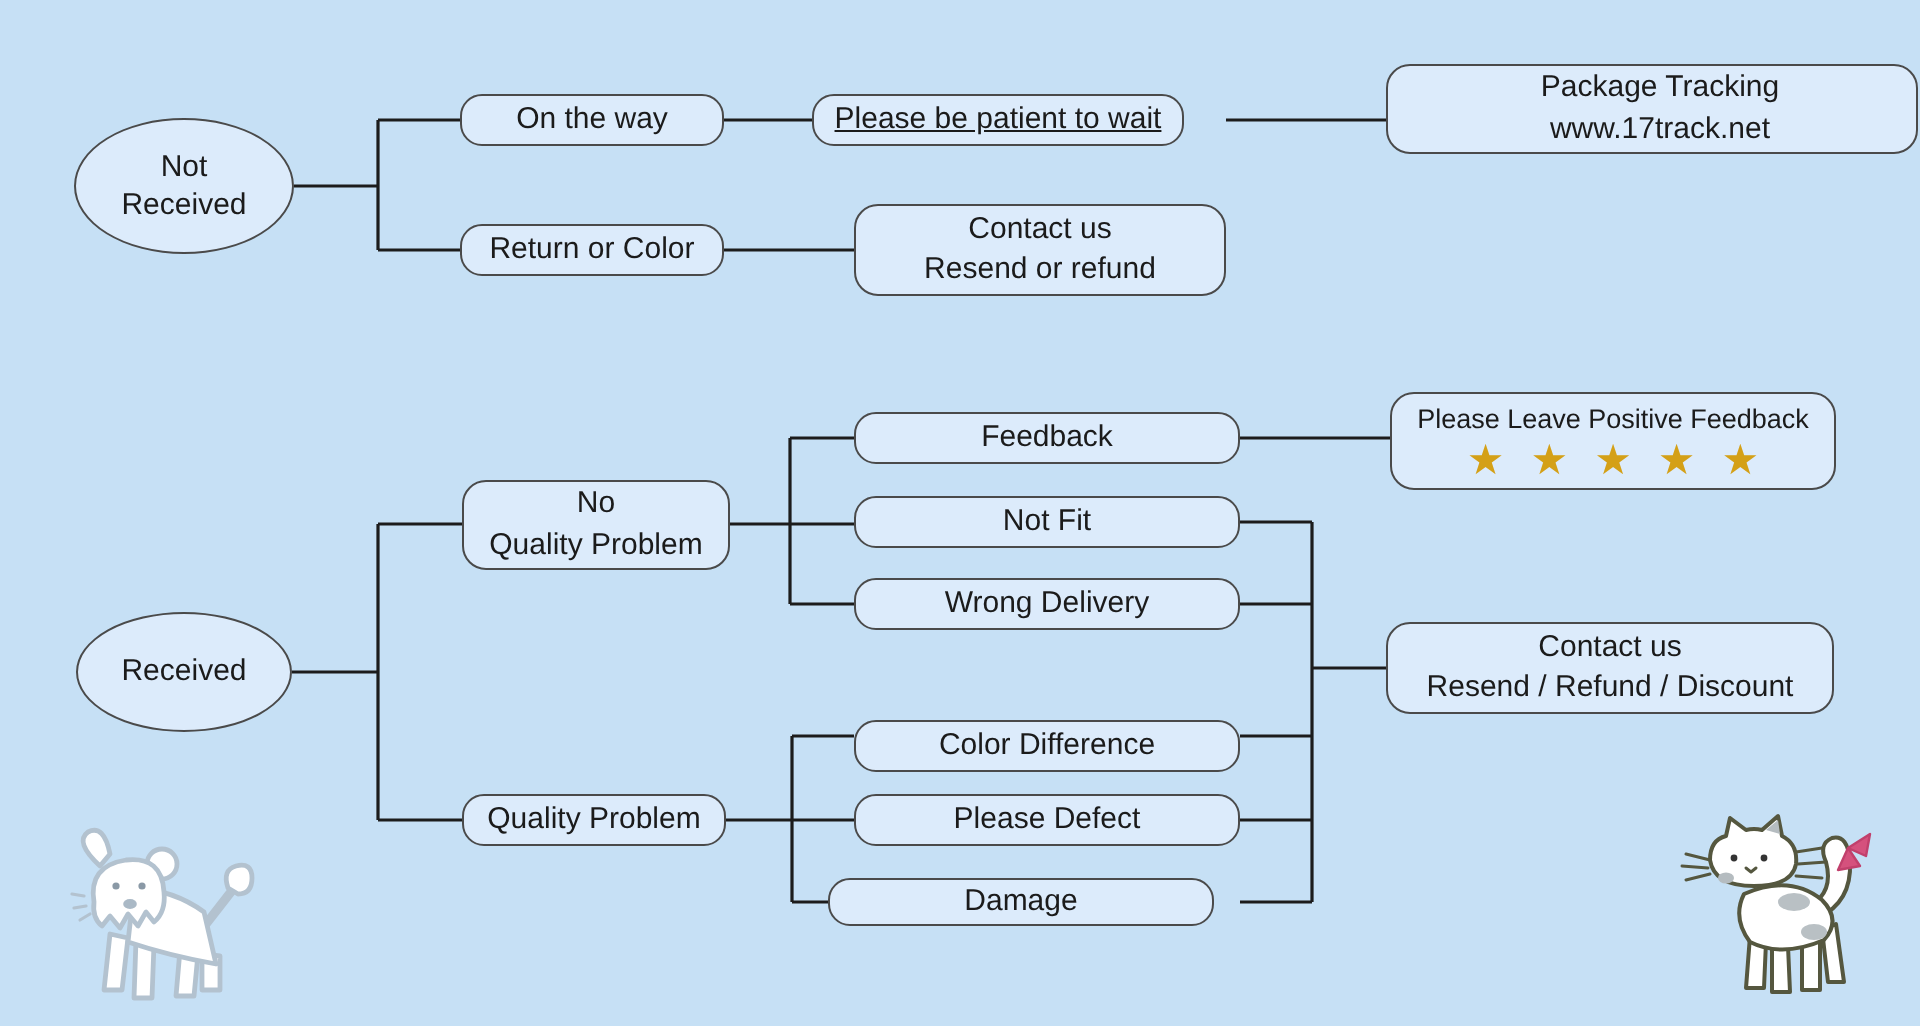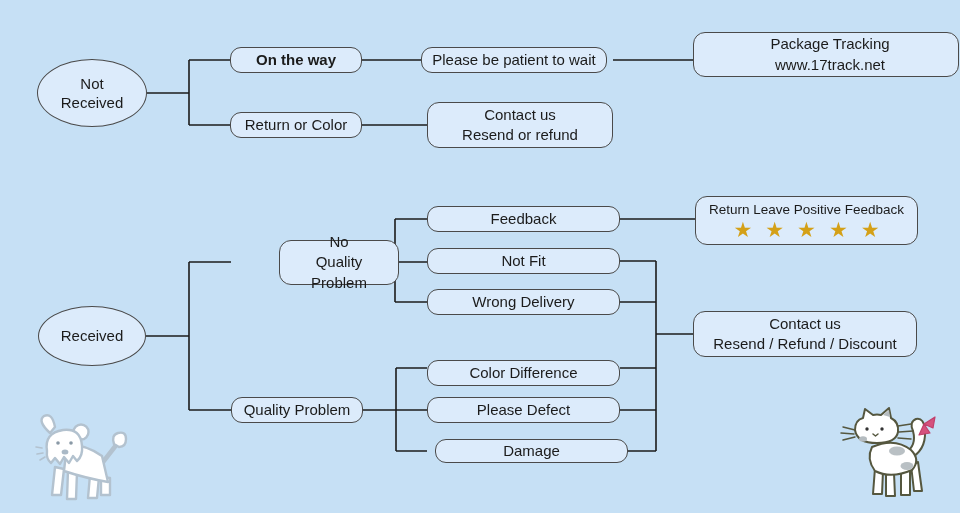--- a/index.html
+++ b/index.html
@@ -46,41 +46,41 @@
              M363 410 H427 M396 368 V451 M396 368 H427 M396 451 H427
              M620 219 H695
              M620 261 H656 M620 302 H656 M620 368 H656 M620 410 H656 M620 451 H656
              M656 261 V451 M656 334 H693" fill="none" style="stroke:var(--line)" stroke-width="1.6"></path>
   </svg>
 
   <div class="node ellipse" style="left:37px;top:59px;width:110px;height:68px;">Not
 Received</div>
   <div class="node ellipse" style="left:38px;top:306px;width:108px;height:60px;">Received</div>
 
-  <div class="node" style="left:230px;top:47px;width:132px;height:26px;font-weight:bold;">On the way</div>
+  <div class="node" style="left:230px;top:47px;width:132px;height:26px;">On the way</div>
   <div class="node" style="left:230px;top:112px;width:132px;height:26px;">Return or Color</div>
-  <div class="node" style="left:421px;top:47px;width:186px;height:26px;">Please be patient to wait</div>
+  <div class="node" style="left:406px;top:47px;width:186px;height:26px;text-decoration:underline;">Please be patient to wait</div>
   <div class="node big" style="left:427px;top:102px;width:186px;height:46px;">Contact us
 Resend or refund</div>
   <div class="node big" style="left:693px;top:32px;width:266px;height:45px;padding-left:14px;">Package Tracking
 www.17track.net</div>
 
-  <div class="node big" style="left:231px;top:240px;width:120px;height:45px;margin-left:48px;">No
+  <div class="node big" style="left:231px;top:240px;width:134px;height:45px;">No
 Quality Problem</div>
   <div class="node" style="left:231px;top:397px;width:132px;height:26px;">Quality Problem</div>
 
   <div class="node" style="left:427px;top:206px;width:193px;height:26px;">Feedback</div>
   <div class="node" style="left:427px;top:248px;width:193px;height:26px;">Not Fit</div>
   <div class="node" style="left:427px;top:289px;width:193px;height:26px;">Wrong Delivery</div>
   <div class="node" style="left:427px;top:360px;width:193px;height:26px;">Color Difference</div>
   <div class="node" style="left:427px;top:397px;width:193px;height:26px;">Please Defect</div>
-  <div class="node" style="left:435px;top:439px;width:193px;height:24px;">Damage</div>
+  <div class="node" style="left:414px;top:439px;width:193px;height:24px;">Damage</div>
 
   <div class="node big feedback" style="left:695px;top:196px;width:223px;height:49px;">
-    <div class="fb-title">Return Leave Positive Feedback</div>
+    <div class="fb-title">Please Leave Positive Feedback</div>
     <div class="star-row">
       <span>★</span>
       <span>★</span>
       <span>★</span>
       <span>★</span>
       <span>★</span>
     </div>
   </div>
   <div class="node big" style="left:693px;top:311px;width:224px;height:46px;">Contact us
 Resend / Refund / Discount</div>

